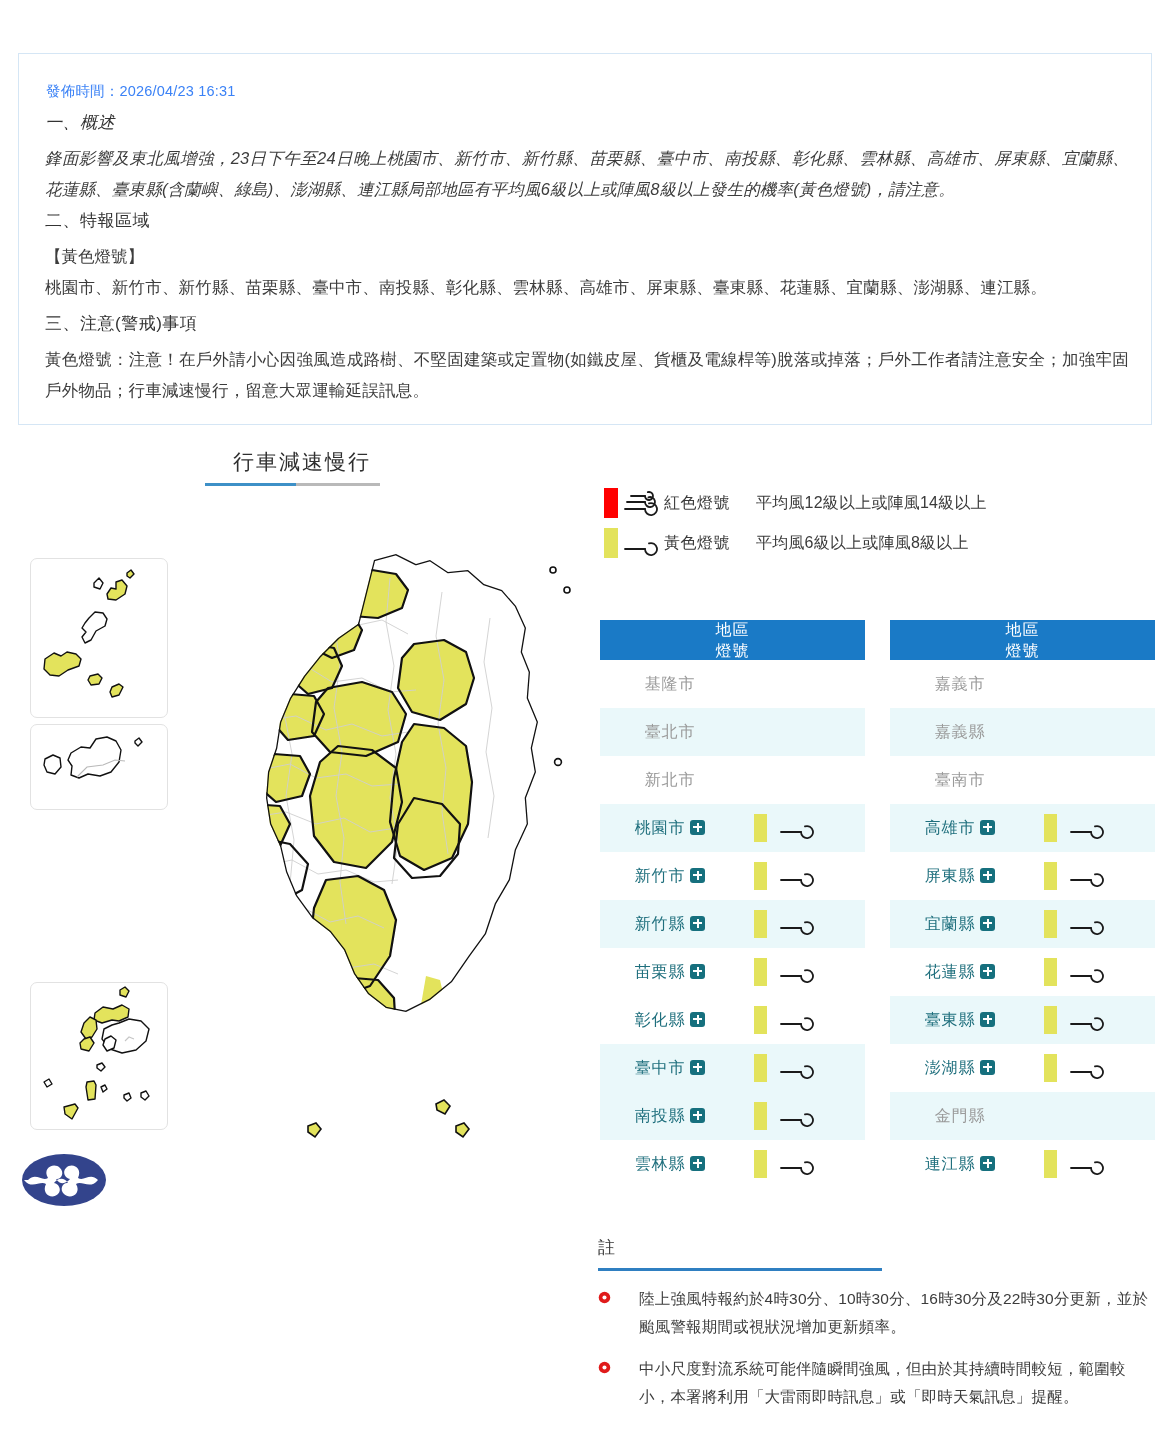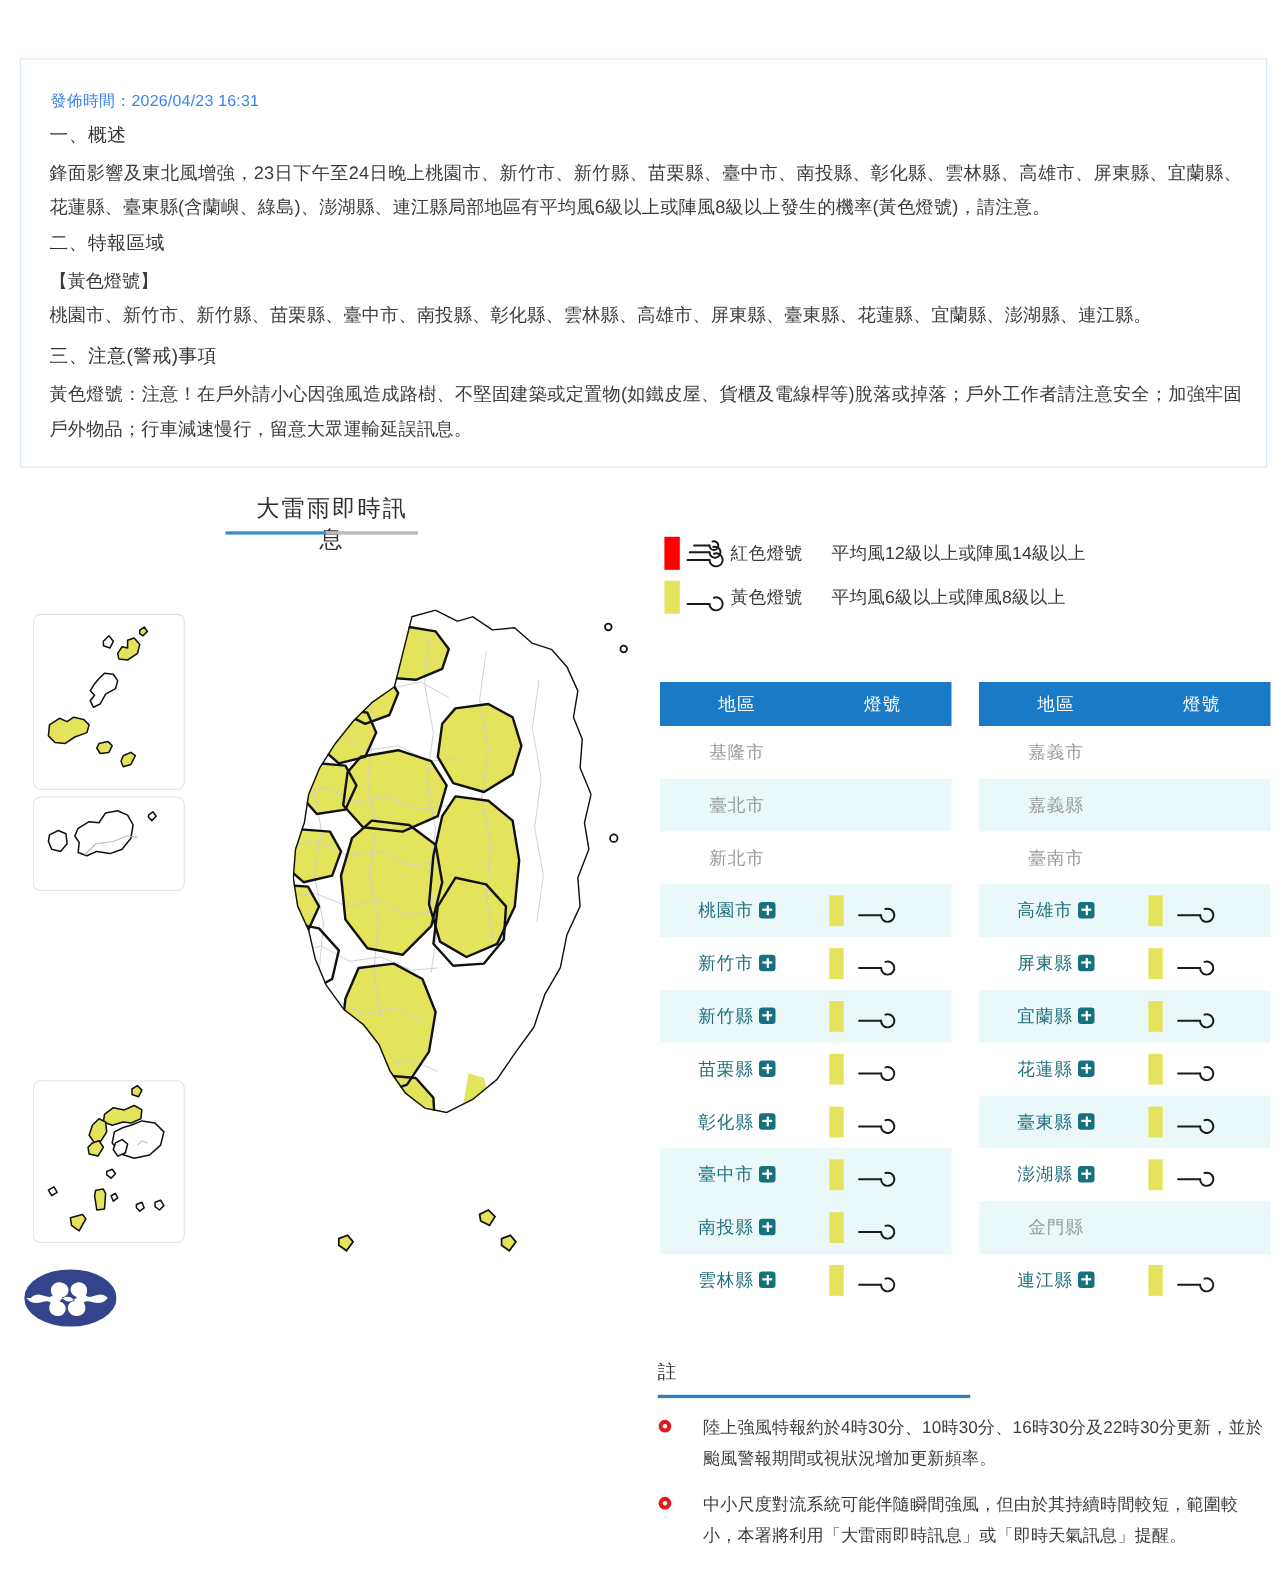--- a/index.html
+++ b/index.html
@@ -46,21 +46,21 @@
     line-height: 31px;
     color: #3c3c3c;
     letter-spacing: .2px;
     text-align: justify;
   }
   .sec-sub {
     font-size: 16.5px;
     line-height: 31px;
     color: #3c3c3c;
   }
-  #sec1 { top: 57px; }
+  #sec1 { top: 57px; font-style: italic; }
   #sec2 { top: 155px; }
   #sec3 { top: 258px; }
 
   
   .map-title-wrap {
     position: absolute;
     left: 222px; top: 448px;
     width: 160px;
     text-align: center;
   }
@@ -121,20 +121,21 @@
   #tbl-left  { left: 600px; }
   #tbl-right { left: 890px; }
   .tbl-head {
     display: flex;
     height: 40px;
     background: #1a7ac6;
     color: #ffffff;
     font-size: 16px;
     letter-spacing: 1px;
     align-items: center;
+    flex-direction: column;
   }
   .th-region { width: 140px; text-align: center; }
   .th-signal { width: 125px; text-align: center; }
   .tbl-row {
     display: flex;
     height: 48px;
     align-items: center;
     background: #ffffff;
     font-family: Liberation Mono, monospace;
   }
@@ -249,21 +250,21 @@
     <div class="sec-body">桃園市、新竹市、新竹縣、苗栗縣、臺中市、南投縣、彰化縣、雲林縣、高雄市、屏東縣、臺東縣、花蓮縣、宜蘭縣、澎湖縣、連江縣。</div>
   </div>
 
   <div class="sec" id="sec3">
     <div class="sec-head">三、注意(警戒)事項</div>
     <div class="sec-body">黃色燈號：注意！在戶外請小心因強風造成路樹、不堅固建築或定置物(如鐵皮屋、貨櫃及電線桿等)脫落或掉落；戶外工作者請注意安全；加強牢固戶外物品；行車減速慢行，留意大眾運輸延誤訊息。</div>
   </div>
 </div>
 
 <div class="map-title-wrap">
-  <div class="map-title">大雷雨即時訊息</div>
+  <div class="map-title">行車減速慢行</div>
 </div>
 <div class="map-title-rule"></div>
 
 <div class="legend">
     <div class="legend-row">
       <div class="legend-swatch" style="background: rgb(255, 0, 0);"></div>
       <div class="legend-wind">
         <svg viewBox="0 0 40 26" width="40" height="26">
           <g fill="none" stroke="#1a1a1a" stroke-width="1.8" stroke-linecap="round">
             <line x1="4" y1="19" x2="24" y2="19"></line>

